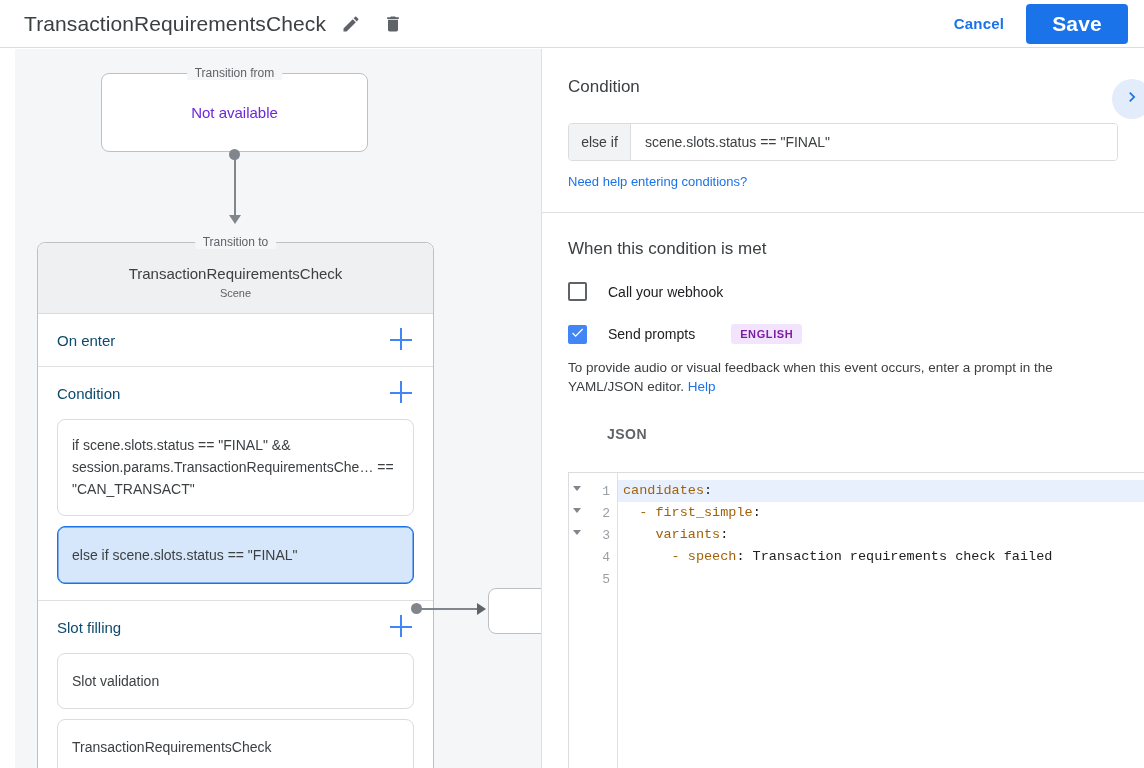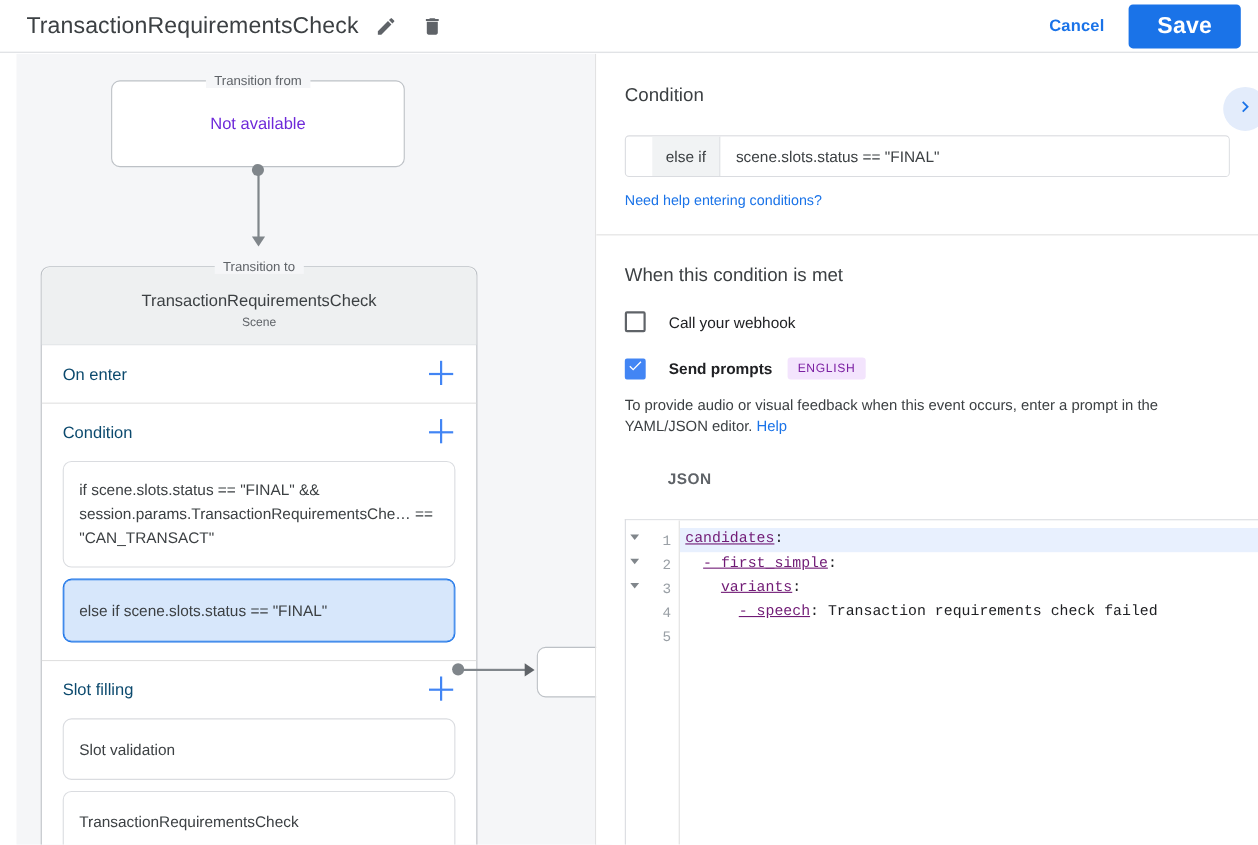--- a/index.html
+++ b/index.html
@@ -171,21 +171,21 @@
   .collapse-btn {
     position: absolute; right: -8px; top: 30px;
     width: 40px; height: 40px; border-radius: 50%;
     background: #e3ecfb; display: flex; align-items: center; justify-content: center;
     cursor: pointer;
   }
 
   .cond-row {
     display: flex; margin-top: 26px;
     border: 1px solid #dadce0; border-radius: 4px;
-    height: 38px; overflow: hidden; padding-left: 24px;
+    height: 38px; overflow: hidden;
   }
   .cond-prefix {
     background: #f1f3f4; border-right: 1px solid #dadce0;
     display: flex; align-items: center; justify-content: center;
     width: 62px; font-size: 14px; color: #3c4043;
   }
   .cond-input {
     flex: 1; border: none; outline: none;
     font-size: 14px; color: #3c4043;
     padding: 0 14px; background: #fff;
@@ -202,24 +202,24 @@
   .check-row { display: flex; align-items: center; margin-top: 23px; }
   .cbox {
     width: 19px; height: 19px; border: 2px solid #5f6368; border-radius: 2px;
     background: #fff; cursor: pointer; flex: none;
   }
   .cbox.on {
     background: #4285f4; border-color: #4285f4;
     display: flex; align-items: center; justify-content: center;
   }
   .check-label { margin-left: 21px; font-size: 14px; color: #202124; }
-  .check-label.bold { font-weight: bold; }
+  .check-label.bold { font-weight: normal; }
   .lang-badge {
-    margin-left: 14px; background: #f3e4fd; color: #7b1fa2;
-    font-size: 11px; font-weight: normal; letter-spacing: .6px;
+    margin-left: 36px; background: #f3e4fd; color: #7b1fa2;
+    font-size: 11px; font-weight: bold; letter-spacing: .6px;
     padding: 4px 9px; border-radius: 3px;
   }
   .helper-text {
     margin-top: 14px; font-size: 13.5px; color: #3c4043; line-height: 19px;
     max-width: 552px;
   }
   .helper-text a { color: #1a73e8; text-decoration: none; cursor: pointer; }
 
   .tabs { display: flex; margin-top: 20px; }
   .tab {
@@ -255,21 +255,21 @@
     border-top: 5px solid #80868b;
   }
   .gnum { width: 100%; text-align: right; padding-right: 7px; }
   .code {
     flex: 1; padding-top: 7px; overflow: hidden;
     font-family: "Liberation Mono", monospace;
     font-size: 13.5px; white-space: pre;
   }
   .cline { height: 22px; line-height: 22px; padding-left: 5px; }
   .cline.hl { background: #e8f0fe; }
-  .tok-key { color: #701a75; text-decoration: underline; }
+  .tok-key { color: #a16207; }
   .tok-plain { color: #202124; }
 </style>
 </head>
 <body>
 
 <div id="app">
 
   <div class="topbar">
     <div class="topbar-title">TransactionRequirementsCheck</div>
 

